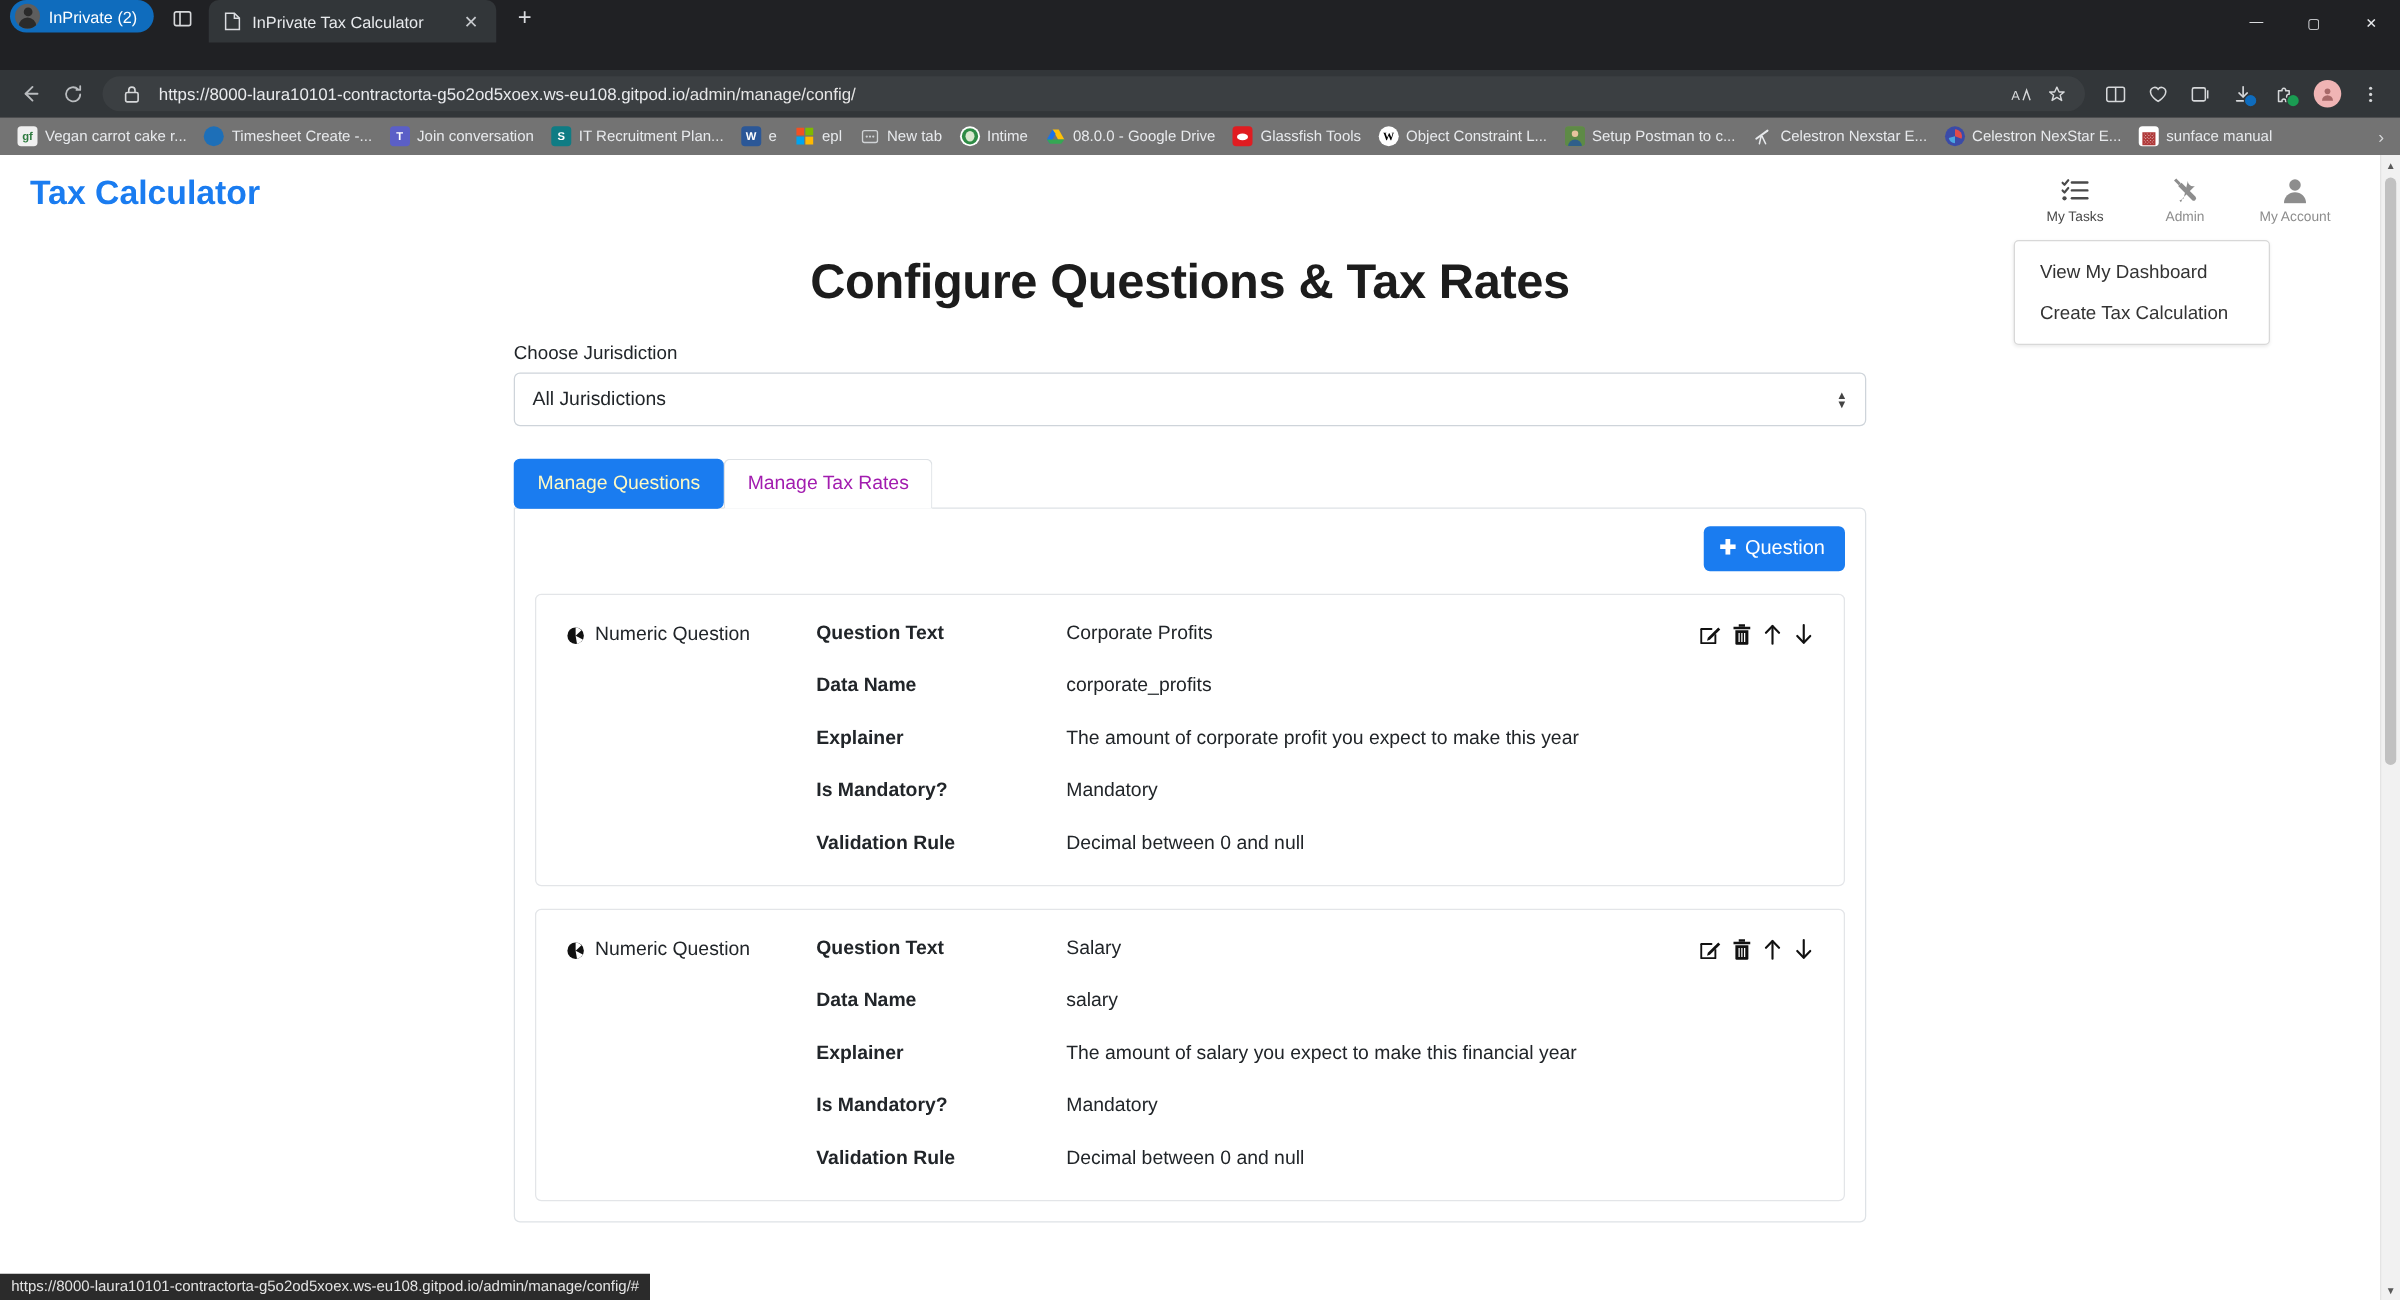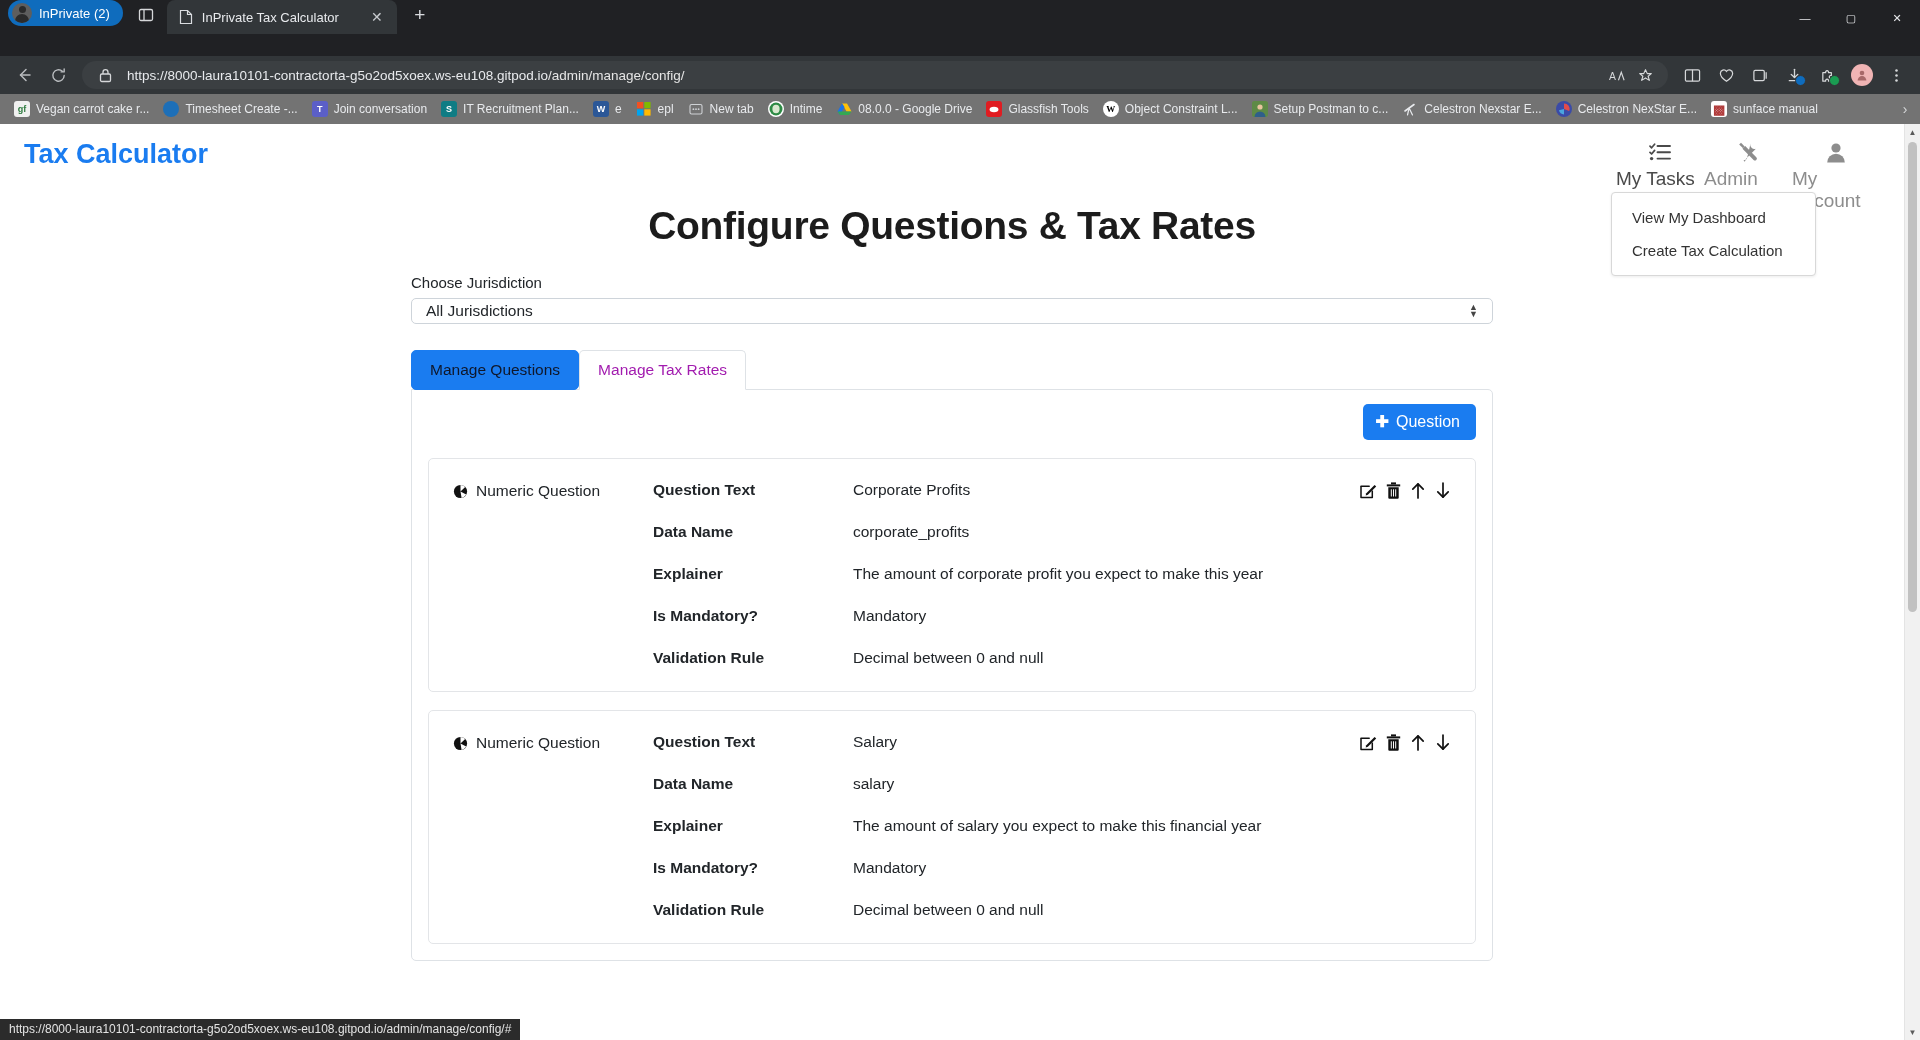--- a/index.html
+++ b/index.html
@@ -206,24 +206,24 @@
     font-weight: bold;
     line-height: 1.1;
   }
   .header-nav {
     margin-left: auto;
     display: flex; align-items: flex-start;
     gap: 0px;
   }
   .hn-item {
     width: 88px;
-    display: flex; flex-direction: column; 
+    display: flex; flex-direction: column; align-items: center;
     gap: 4px;
     color: #4a4a4a;
-    font-size: 19px;
+    font-size: 11px;
   }
   .hn-item.muted { color: #8d8d8d; }
   .hn-ico { height: 24px; display: flex; align-items: center; justify-content: center; }
 
   .dropdown-menu {
     position: absolute;
     top: 68px; right: 88px;
     width: 205px;
     background: #fff;
     border: 1px solid #d8d8d8;
@@ -251,21 +251,21 @@
     color: #1c1c1c;
     margin: 20px 0 26px 0;
     letter-spacing: -0.3px;
   }
   .form-label {
     font-size: 15px;
     color: #212529;
     margin-bottom: 7px;
   }
   .select-box {
-    height: 26px;
+    height: 43px;
     border: 1px solid #ced4da;
     border-radius: 5px;
     background: #fff;
     display: flex; align-items: center;
     padding: 0 14px;
     font-size: 15.5px;
     color: #212529;
     margin-bottom: 26px;
   }
   .select-arrows {
@@ -280,21 +280,21 @@
     padding: 10px 18px;
     font-size: 15.5px;
     border: 1px solid transparent;
     border-radius: 5px 5px 0 0;
     color: #1a7cf0;
     background: transparent;
     margin-bottom: -1px;
   }
   .tab-pill.active {
     background: #1a7cf0;
-    color: #0f172a;
+    color: #fef9c3;
     border-radius: 5px;
     border-color: #1a7cf0;
   }
   .tab-pill.plain {
     background: #fff;
     color: #a21caf;
     border: 1px solid #dee2e6;
     border-bottom-color: #fff;
   }
 

